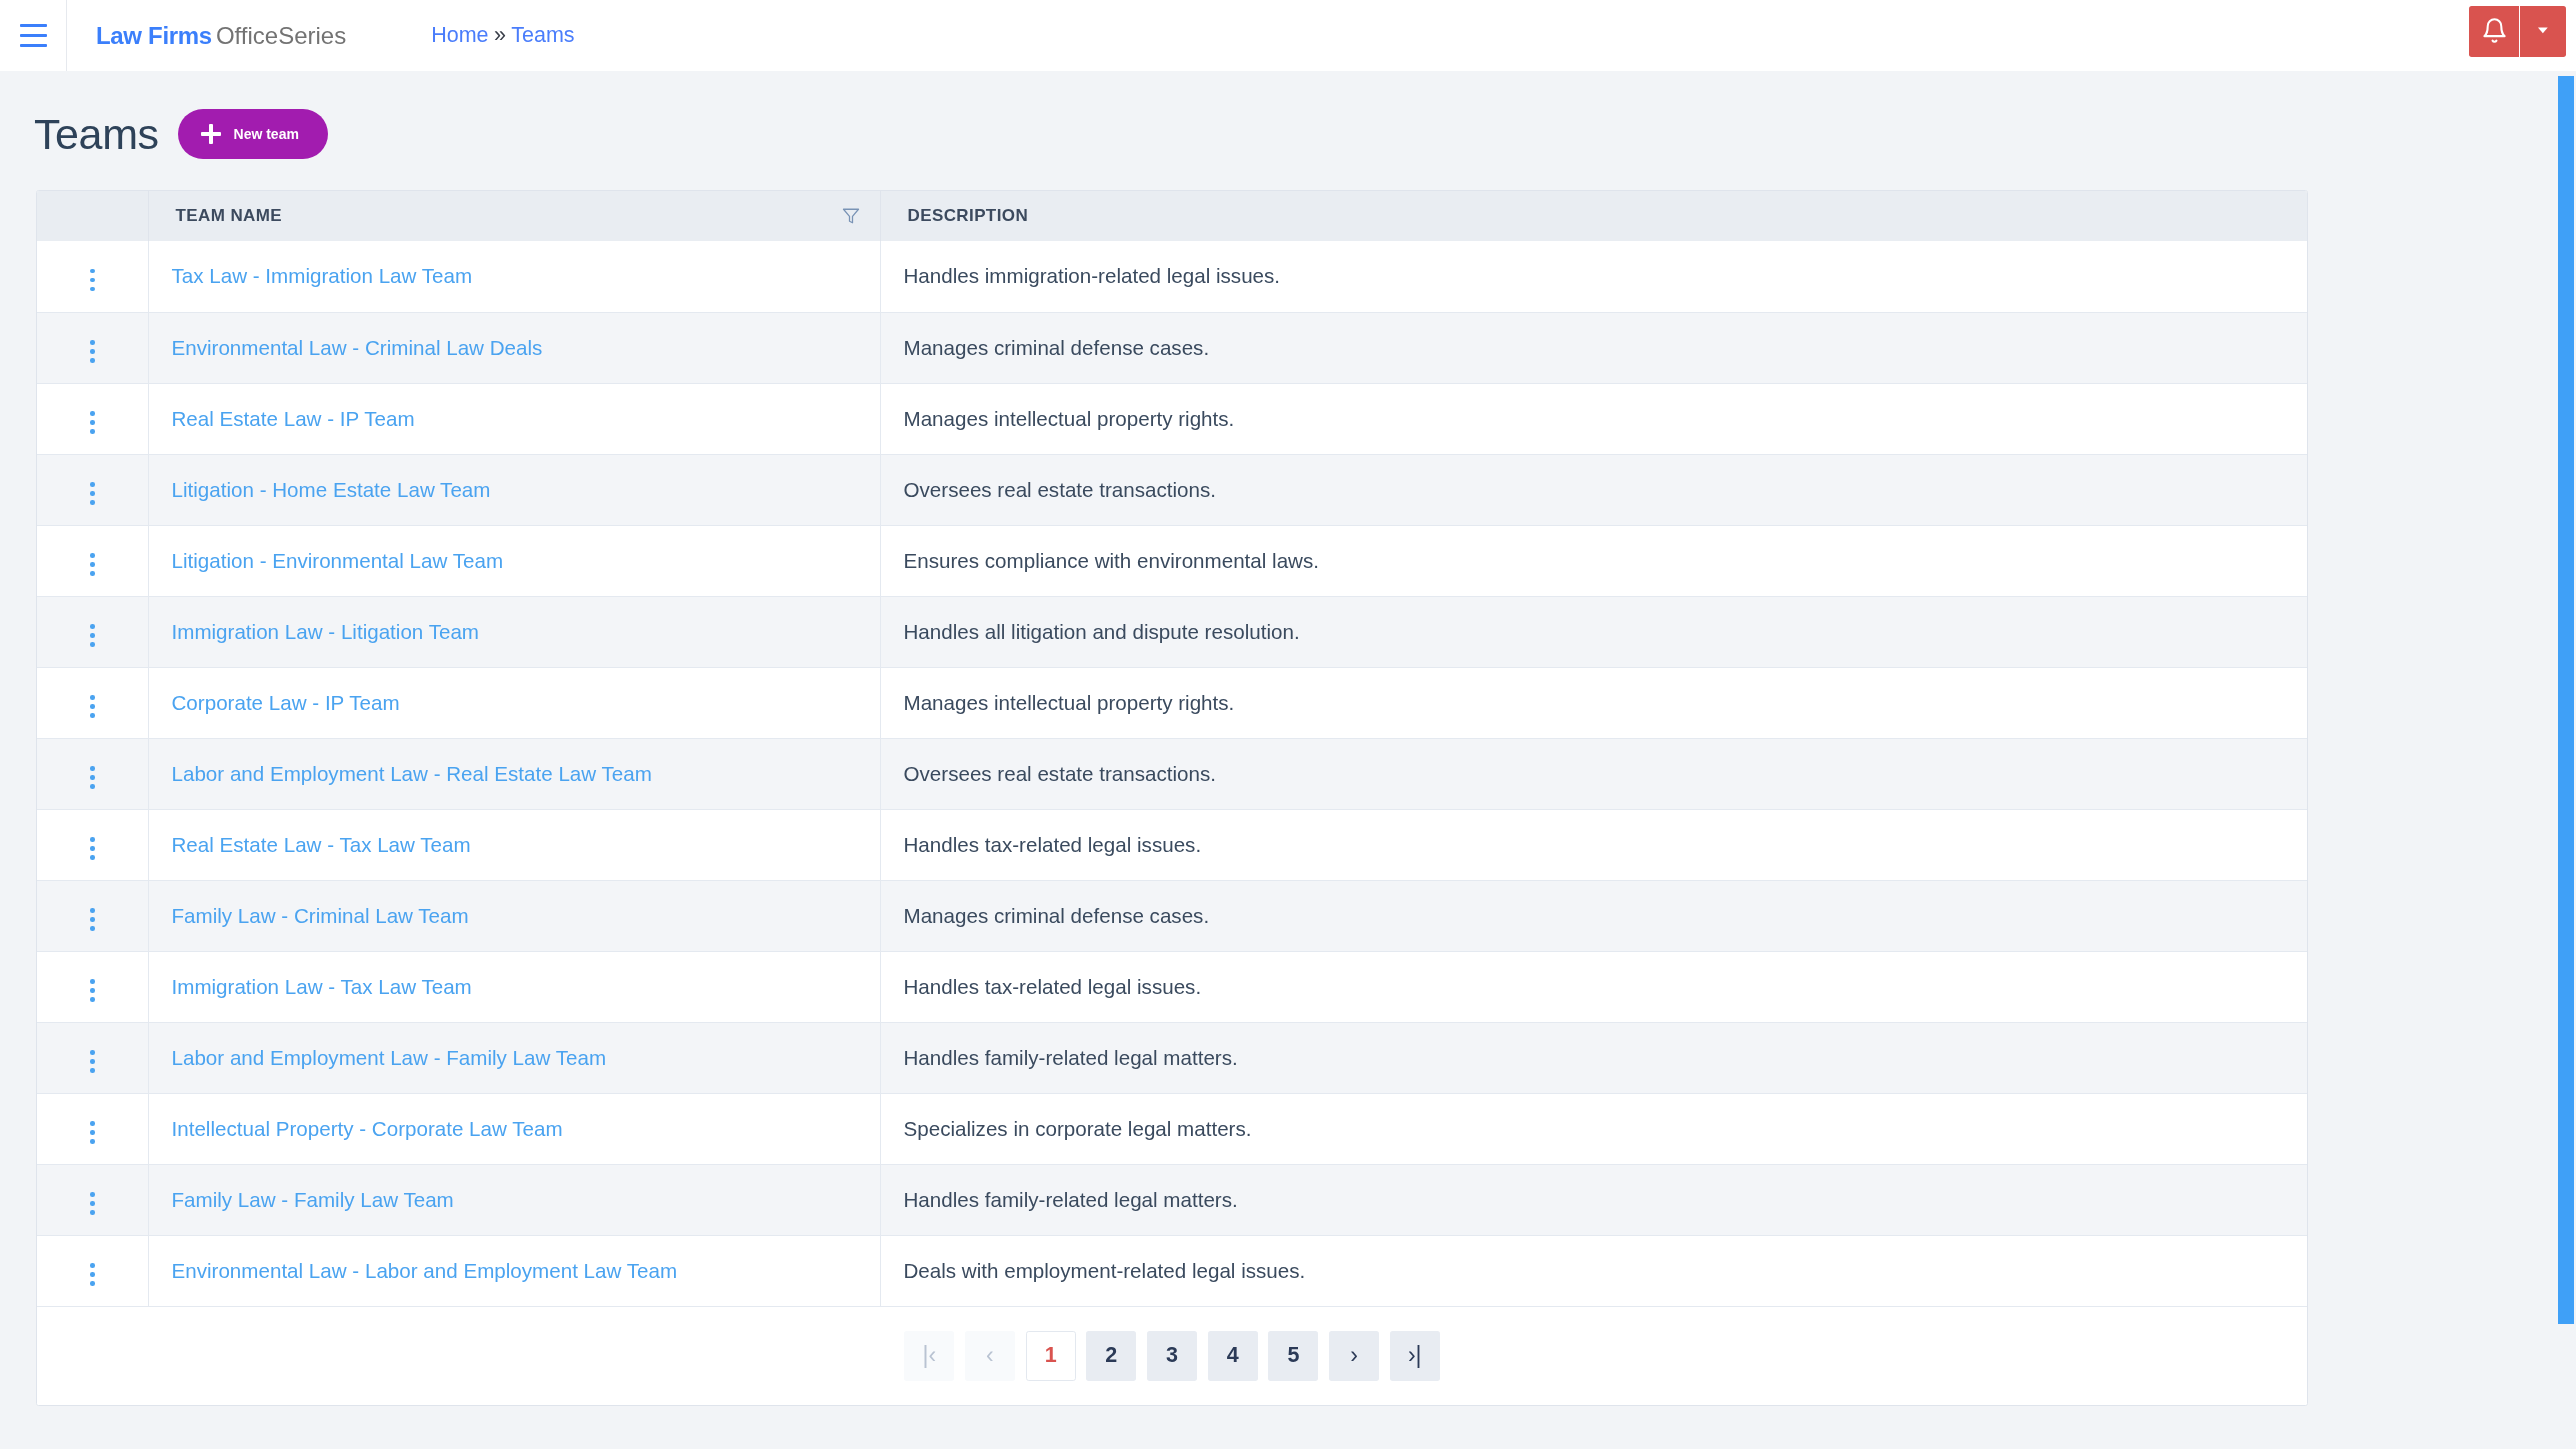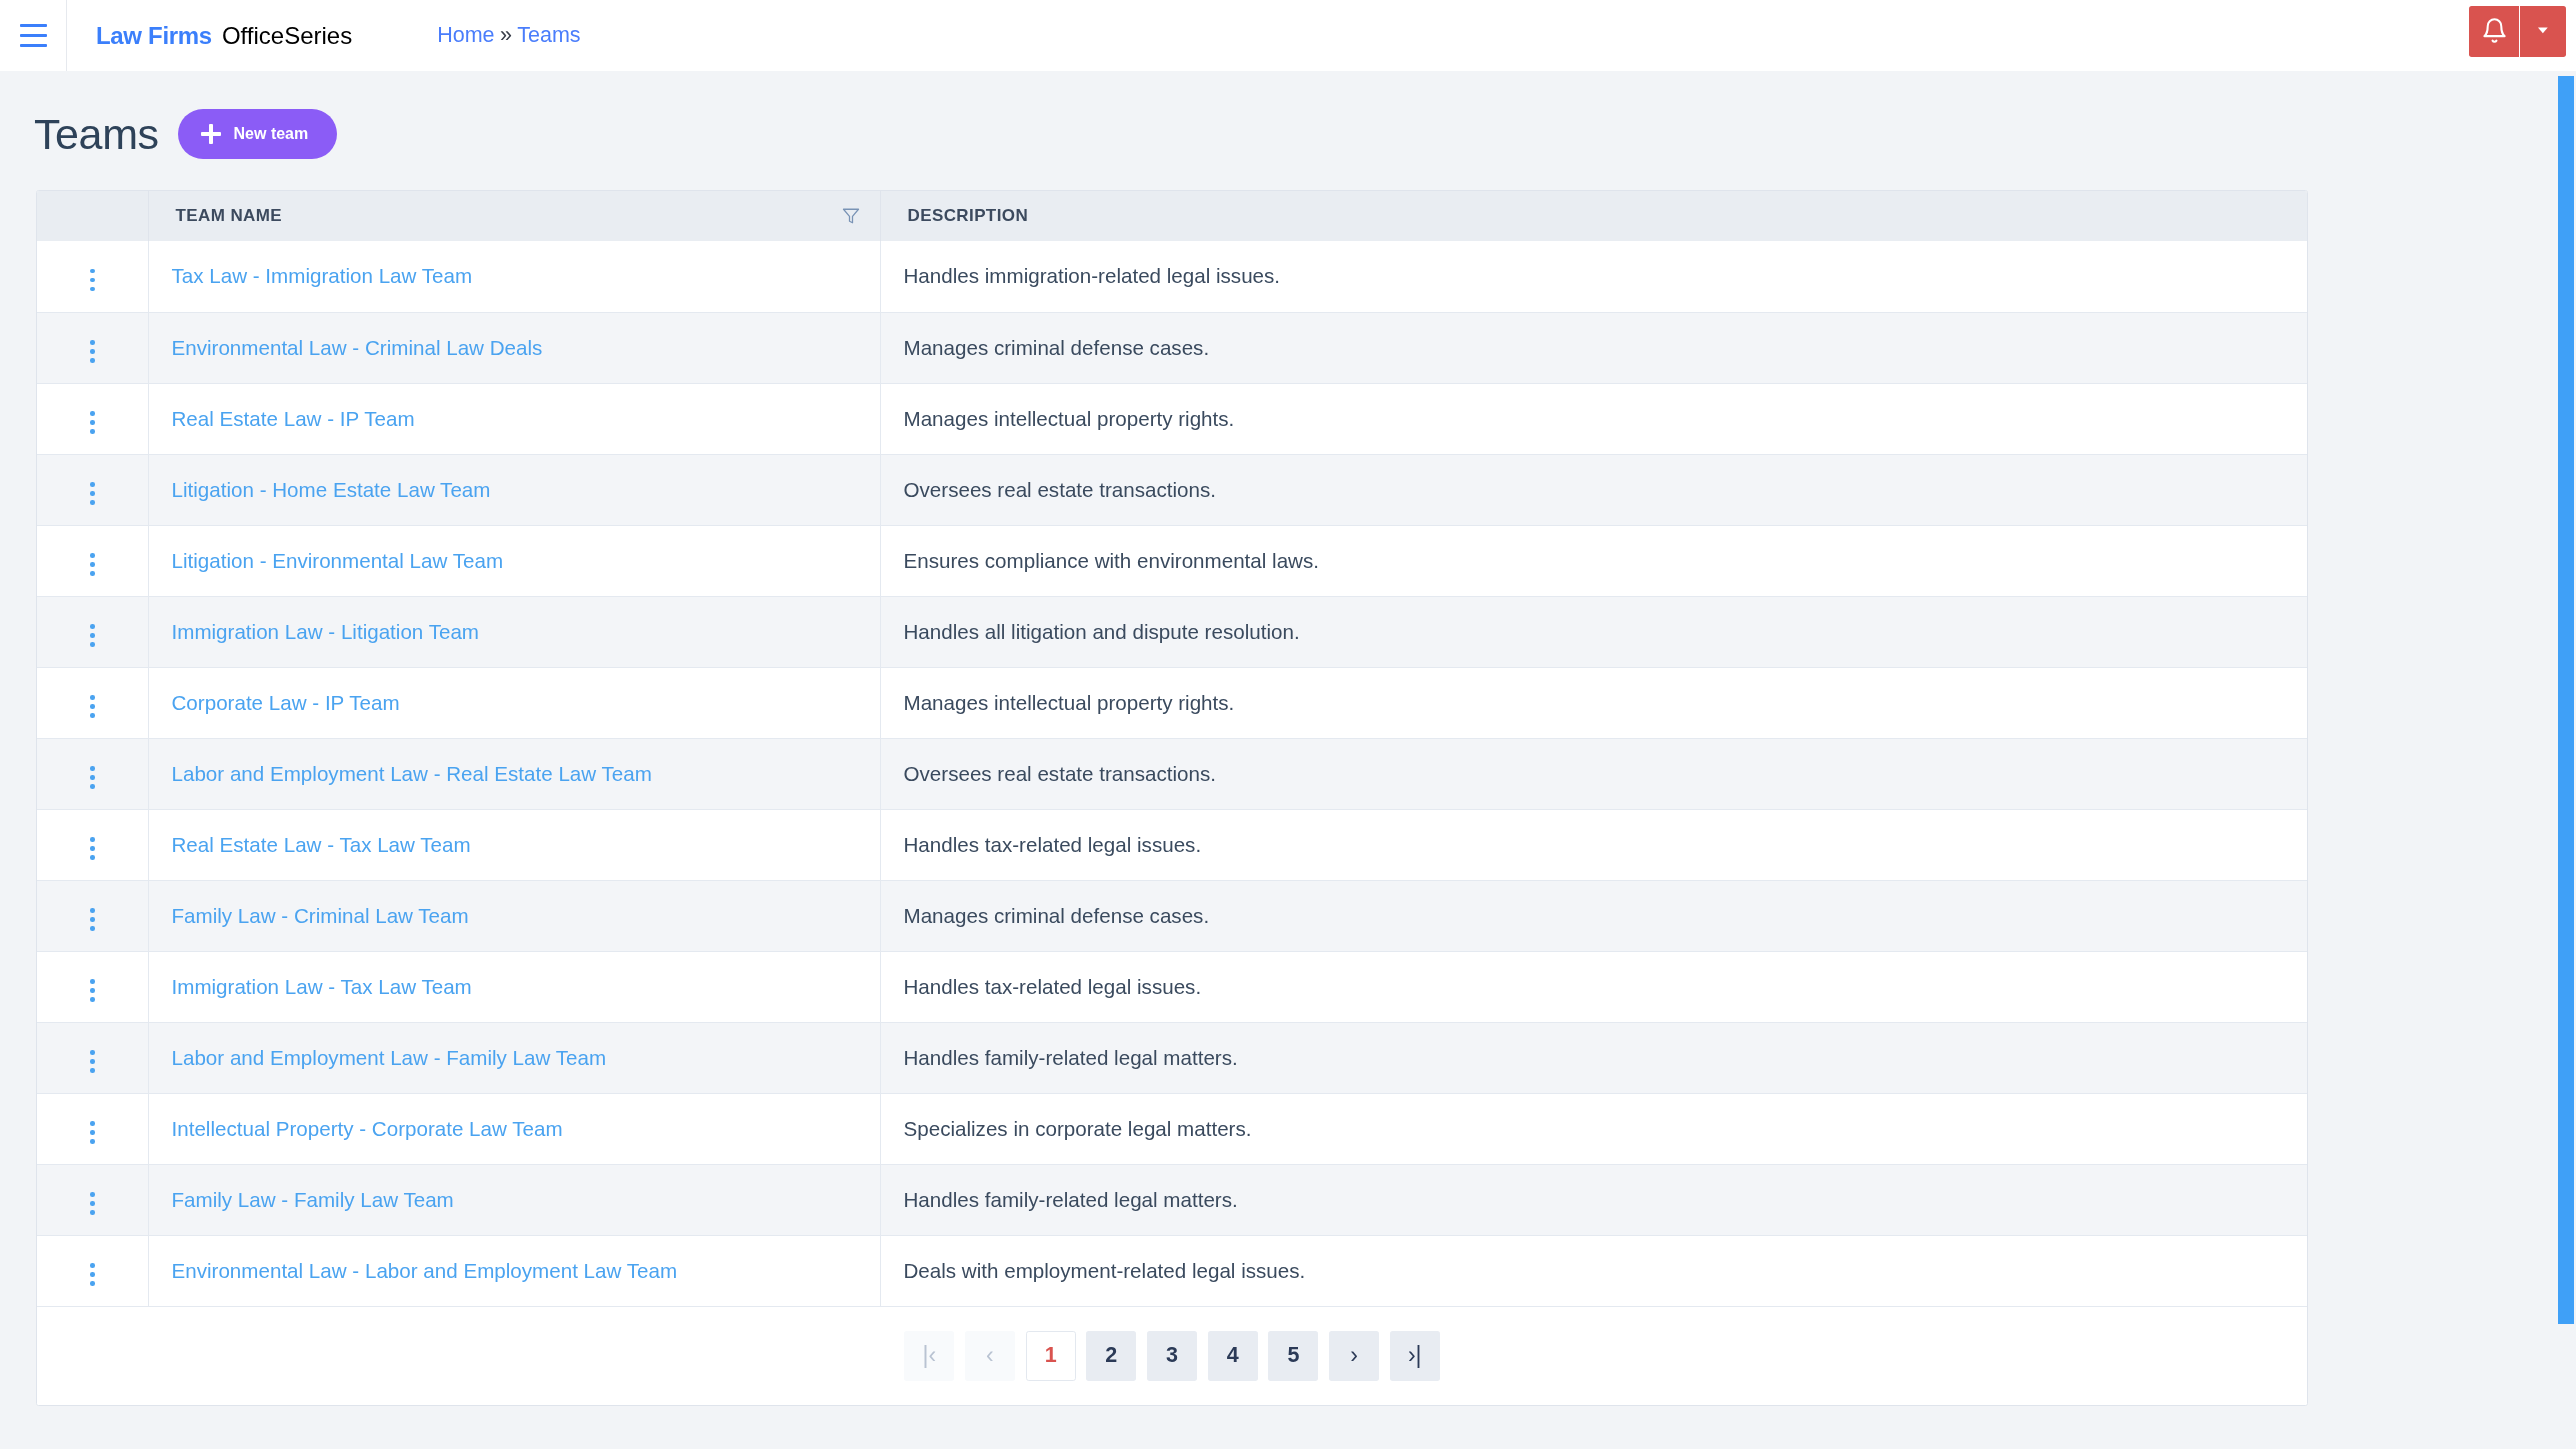--- a/index.html
+++ b/index.html
@@ -49,22 +49,22 @@
     padding-left: 29px;
   }
   .brand-main {
     font-size: 24px;
     font-weight: bold;
     color: #3b7ffb;
     letter-spacing: -0.3px;
   }
   .brand-sub {
     font-size: 24px;
-    color: #000000;
-    margin-left: 10px;
+    color: #737373;
+    margin-left: 4px;
     font-weight: normal;
   }
   .breadcrumb {
     margin-left: 85px;
     font-size: 21.5px;
     display: flex;
     align-items: flex-start;
     gap: 5.4px;
   }
   .breadcrumb a {
@@ -116,30 +116,30 @@
     padding: 38px 0 0 34px;
     gap: 19.7px;
   }
   .page-title {
     font-size: 43px;
     color: #2e4259;
     font-weight: normal;
     letter-spacing: -0.4px;
   }
   .new-btn {
-    background: #8b5cf6;
+    background: #a21caf;
     color: #ffffff;
     border: none;
     border-radius: 27px;
     height: 50px;
     padding: 0 29px 0 23px;
     display: inline-flex;
     align-items: center;
     gap: 12.5px;
-    font-size: 16px;
+    font-size: 14px;
     font-weight: bold;
     cursor: pointer;
     font-family: "Liberation Sans", sans-serif;
   }
   .plus-ico {
     position: relative;
     width: 19.7px;
     height: 19.7px;
     display: inline-block;
   }

